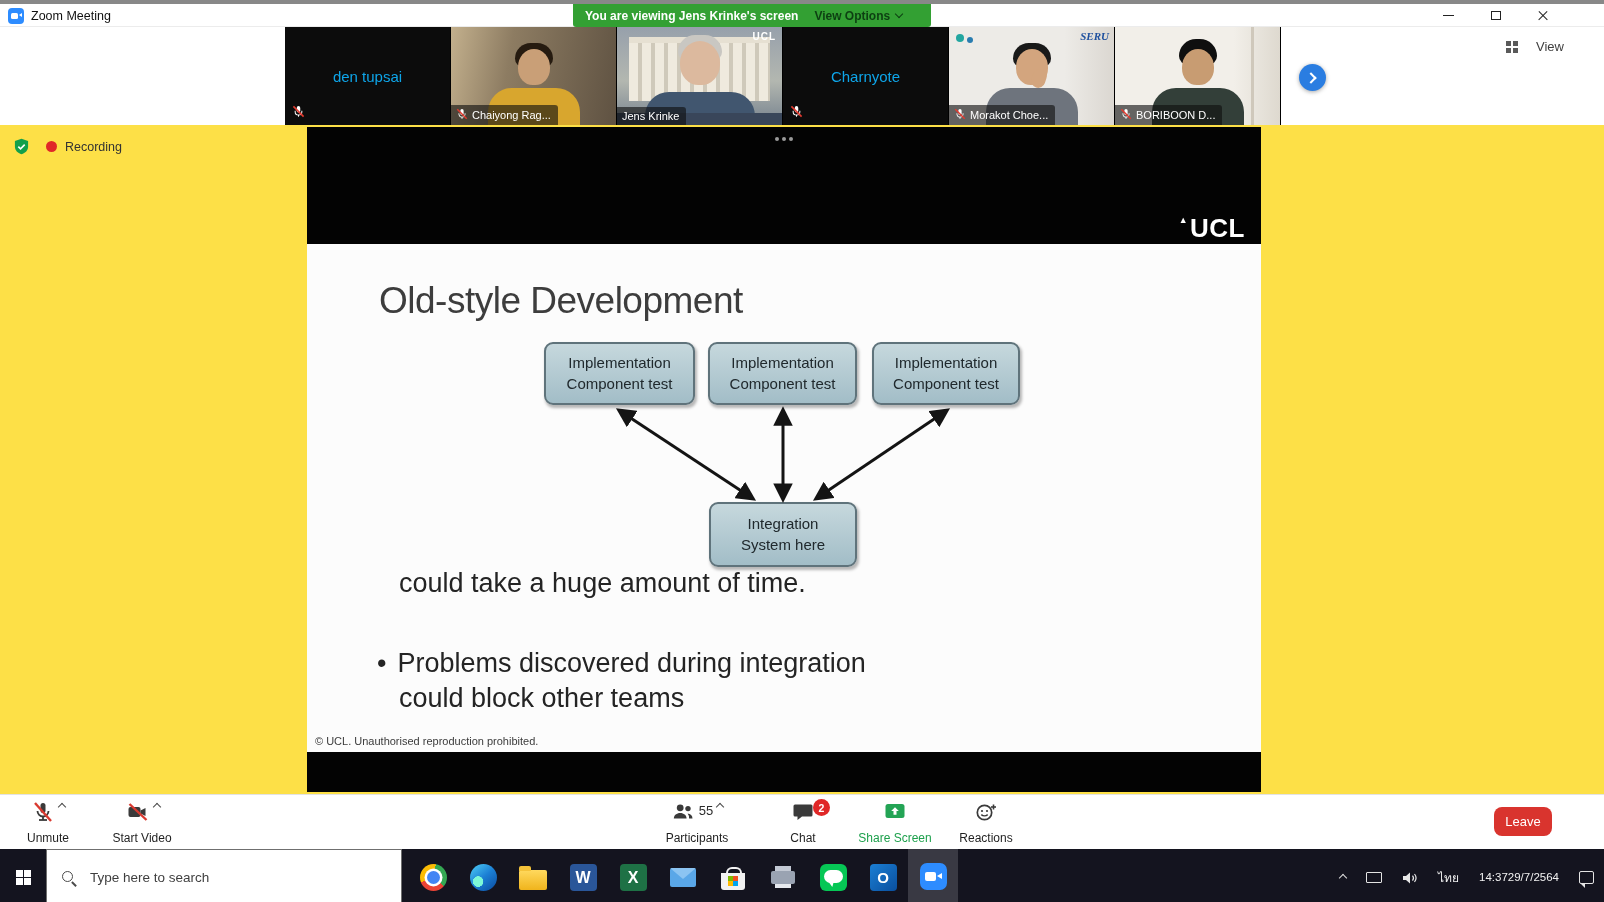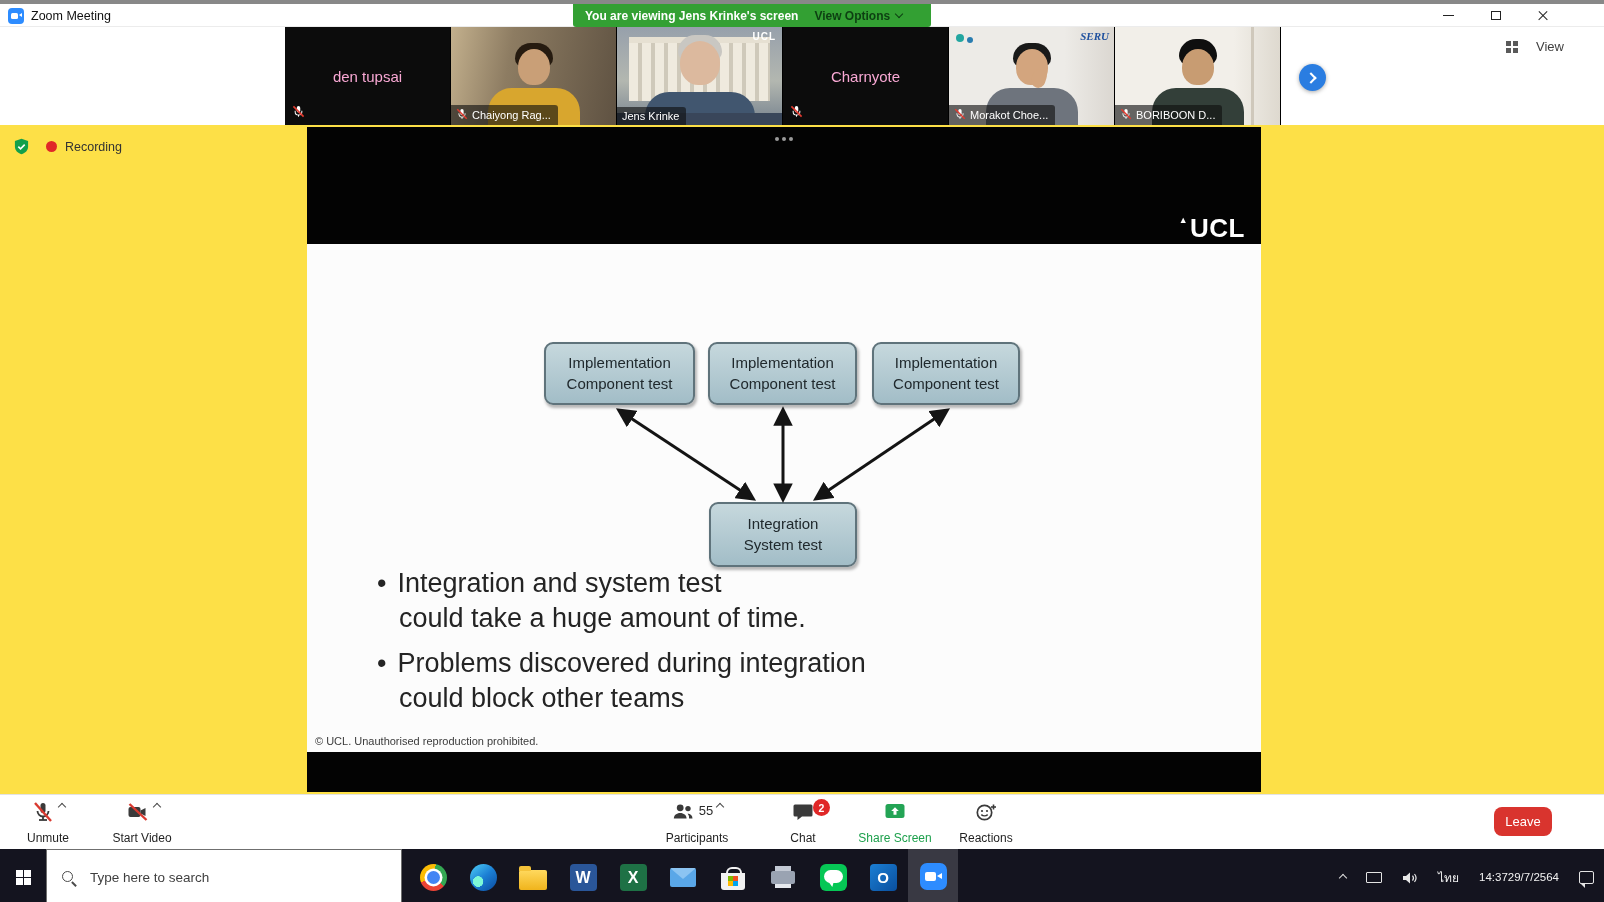--- a/index.html
+++ b/index.html
@@ -23,21 +23,21 @@
   .wc-min{width:11px;border-top:1.3px solid #222}
   .wc-max{width:10px;height:9px;border:1.3px solid #222;display:inline-block}
   .wc-x{position:relative;width:12px;height:12px;display:inline-block}
   .wc-x::before,.wc-x::after{content:"";position:absolute;left:0;top:5.4px;width:12px;height:1.3px;background:#222}
   .wc-x::before{transform:rotate(45deg)}.wc-x::after{transform:rotate(-45deg)}
 
   
   .topbar{position:absolute;top:23px;left:0;right:0;height:98px;background:#fff}
   .video-strip{position:absolute;left:285px;top:0;height:98px;display:flex}
   .tile{position:relative;width:166px;height:98px;background:#0c0c0c;border-right:1px solid #000;overflow:hidden;cursor:pointer}
-  .tile-name-center{position:absolute;inset:0;display:flex;align-items:center;justify-content:center;color:#f9a8d4;font-size:15px}
+  .tile-name-center{position:absolute;inset:0;display:flex;align-items:center;justify-content:center;color:#0ea5e9;font-size:15px}
   .tile-mic{position:absolute;left:7px;bottom:7px;line-height:0}
   .tile-tag{position:absolute;left:0;bottom:0;display:flex;align-items:center;gap:4px;background:rgba(15,15,15,.62);color:#fff;font-size:11px;padding:3px 7px 3px 5px;max-width:96%;white-space:nowrap;border-radius:0 3px 0 0}
   .vid{position:absolute;inset:0;overflow:hidden}
   .ph-hair{position:absolute;left:50%;top:16px;width:38px;height:24px;margin-left:-19px;border-radius:19px 19px 10px 10px}
   .ph-head{position:absolute;left:50%;top:22px;width:32px;height:36px;margin-left:-16px;border-radius:50% 50% 46% 46%}
   .ph-torso{position:absolute;left:50%;bottom:-5px;width:92px;height:42px;margin-left:-46px;border-radius:24px 24px 0 0}
   .ph-hand{position:absolute;left:50%;top:42px;width:14px;height:19px;border-radius:7px;transform:rotate(18deg)}
   .v-chaiyong{background:linear-gradient(100deg,#c3b08d 0%,#8d7c62 35%,#5f5242 100%)}
   .v-chaiyong .ph-hair{background:#261b10}.v-chaiyong .ph-head{background:#c99f77}.v-chaiyong .ph-torso{background:#d8a62e}
   .v-jens{background:linear-gradient(#97a0ab 0%,#b3b7b0 55%,#76828e 100%)}
@@ -287,51 +287,51 @@
 
     <section class="stage">
       <span class="more-dots"></span>
 
       <div class="ucl-logo">
         <span class="ucl-mark">▲</span>
         <span>UCL</span>
       </div>
 
       <div class="slide">
+        <h1 class="slide-title">Old-style Development</h1>
 
         <div class="sbox" style="left:237px;top:98px;width:151px;height:63px">
           <span>Implementation</span>
           <span>Component test</span>
         </div>
         <div class="sbox" style="left:401px;top:98px;width:149px;height:63px">
           <span>Implementation</span>
           <span>Component test</span>
         </div>
         <div class="sbox" style="left:565px;top:98px;width:148px;height:63px">
           <span>Implementation</span>
           <span>Component test</span>
         </div>
         <div class="sbox" style="left:402px;top:258px;width:148px;height:65px">
           <span>Integration</span>
-          <span>System test</span>
+          <span>System here</span>
         </div>
 
         <svg class="arrows" width="954" height="508" viewBox="0 0 954 508">
           <defs>
             <marker id="arr" viewBox="0 0 10 10" refX="7.5" refY="5" markerWidth="6.5" markerHeight="6.5" orient="auto-start-reverse">
               <path d="M0 0 L10 5 L0 10 z" fill="#141414"></path>
             </marker>
           </defs>
           <line x1="313" y1="167" x2="445" y2="254" stroke="#141414" stroke-width="3" marker-start="url(#arr)" marker-end="url(#arr)"></line>
           <line x1="476" y1="167" x2="476" y2="254" stroke="#141414" stroke-width="3" marker-start="url(#arr)" marker-end="url(#arr)"></line>
           <line x1="639" y1="167" x2="510" y2="254" stroke="#141414" stroke-width="3" marker-start="url(#arr)" marker-end="url(#arr)"></line>
         </svg>
 
         <div class="bullet" style="top:322px">
-          <div><span class="b-mark">•</span><span>Integration and system test</span></div>
           <div class="b-cont">could take a huge amount of time.</div>
         </div>
         <div class="bullet" style="top:402px">
           <div><span class="b-mark">•</span><span>Problems discovered during integration</span></div>
           <div class="b-cont">could block other teams</div>
         </div>
 
         <div class="slide-footer">© UCL. Unauthorised reproduction prohibited.</div>
       </div>
     </section>

